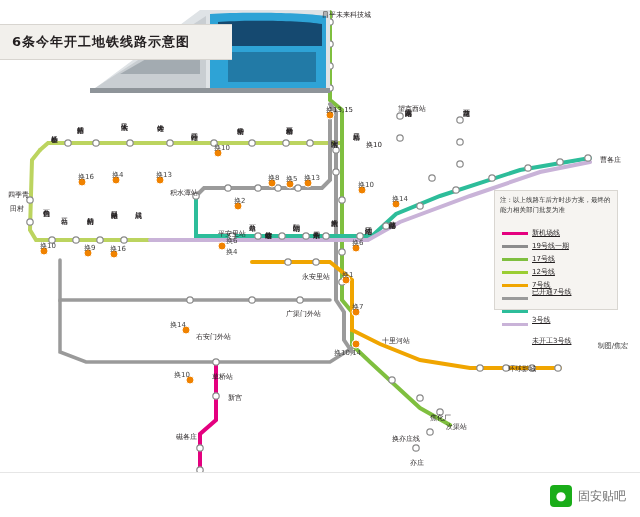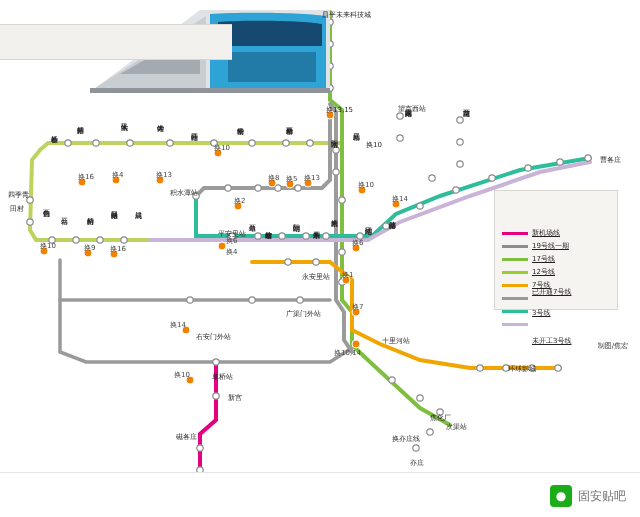--- a/index.html
+++ b/index.html
@@ -145,38 +145,40 @@
       <path d="M210,14 C236,12 300,12 326,16 L326,90 L210,90 Z" fill="#2ea3d6"></path>
       <path d="M218,22 C240,20 300,20 322,24 L322,46 L218,46 Z" fill="#103a5e" opacity="0.85"></path>
       <rect x="228" y="52" width="88" height="30" fill="#1b5f85" opacity="0.6"></rect>
       <path d="M92,90 L206,16 L206,90 Z" fill="#c9ced2"></path>
       <path d="M120,74 L200,28 L200,74 Z" fill="#9aa3a9" opacity="0.8"></path>
       <rect x="90" y="88" width="240" height="5" fill="#8e9499"></rect>
     </g>
   </svg>
 
   <div class="title-band"></div>
+  <div class="title-txt">6条今年开工地铁线路示意图</div>
 
   
   <div class="legend-box"></div>
+  <div class="legend-note">注：以上线路车后方时步方案，最终的能力相关部门批复为准</div>
 
   <div class="legend-swatch" style="top:232px;background:#e4007f"></div>
   <div class="legend-label" style="top:228px">新机场线</div>
   <div class="legend-swatch" style="top:245px;background:#8c8c8c"></div>
   <div class="legend-label" style="top:241px">19号线一期</div>
   <div class="legend-swatch" style="top:258px;background:#7fbf3f"></div>
   <div class="legend-label" style="top:254px">17号线</div>
   <div class="legend-swatch" style="top:271px;background:#9acd32"></div>
   <div class="legend-label" style="top:267px">12号线</div>
   <div class="legend-swatch" style="top:284px;background:#f0a500"></div>
   <div class="legend-label" style="top:280px">7号线</div>
   <div class="legend-swatch" style="top:297px;background:#9a9a9a"></div>
   <div class="legend-label" style="top:287px">已开通7号线</div>
   <div class="legend-swatch" style="top:310px;background:#2dbd9a"></div>
-  <div class="legend-label" style="top:308px">3号线</div>
+  <div class="legend-label" style="top:315px">3号线</div>
   <div class="legend-swatch" style="top:323px;background:#c9b3d8"></div>
   <div class="legend-label" style="top:336px">未开工3号线</div>
 
   <div class="credit">制图/焦宏</div>
 <div class="lbl" style="left: 322px; top: 12px;">昌平未来科技城</div><div class="lbl" style="left: 398px; top: 106px;">望京西站</div><div class="lbl v" style="left: 404px; top: 104px;">高家园路站</div><div class="lbl v" style="left: 462px; top: 104px;">望花路西</div><div class="lbl" style="left: 600px; top: 157px;">曹各庄</div><div class="lbl" style="left: 326px; top: 107px;">换13,15</div><div class="lbl v" style="left: 330px; top: 135px;">太阳宫站</div><div class="lbl v" style="left: 352px; top: 128px;">三元桥站</div><div class="lbl" style="left: 366px; top: 142px;">换10</div><div class="lbl v" style="left: 285px; top: 122px;">和平西桥站</div><div class="lbl v" style="left: 236px; top: 122px;">安华桥站</div><div class="lbl v" style="left: 190px; top: 128px;">牡丹园站</div><div class="lbl v" style="left: 156px; top: 119px;">大钟寺站</div><div class="lbl v" style="left: 120px; top: 118px;">人民大学站</div><div class="lbl v" style="left: 76px; top: 121px;">苏州桥站</div><div class="lbl v" style="left: 50px; top: 130px;">长春桥站</div><div class="lbl" style="left: 8px; top: 192px;">四季青</div><div class="lbl" style="left: 10px; top: 206px;">田村</div><div class="lbl v" style="left: 42px; top: 204px;">西钓鱼台</div><div class="lbl v" style="left: 60px; top: 212px;">三台站</div><div class="lbl v" style="left: 86px; top: 212px;">蓟门桥站</div><div class="lbl v" style="left: 110px; top: 206px;">翠微路口站</div><div class="lbl v" style="left: 134px; top: 206px;">展成门</div><div class="lbl" style="left: 170px; top: 190px;">积水潭站</div><div class="lbl" style="left: 218px; top: 231px;">平安里站</div><div class="lbl v" style="left: 248px; top: 219px;">西单站</div><div class="lbl v" style="left: 264px; top: 226px;">南锣鼓巷站</div><div class="lbl v" style="left: 292px; top: 219px;">朝阳门站</div><div class="lbl v" style="left: 312px; top: 226px;">东四十条站</div><div class="lbl v" style="left: 330px; top: 214px;">东大桥站</div><div class="lbl v" style="left: 364px; top: 222px;">团结湖站</div><div class="lbl v" style="left: 388px; top: 216px;">邮政公路站</div><div class="lbl" style="left: 302px; top: 274px;">永安里站</div><div class="lbl" style="left: 286px; top: 311px;">广渠门外站</div><div class="lbl" style="left: 196px; top: 334px;">右安门外站</div><div class="lbl" style="left: 382px; top: 338px;">十里河站</div><div class="lbl" style="left: 212px; top: 374px;">草桥站</div><div class="lbl" style="left: 228px; top: 395px;">新宫</div><div class="lbl" style="left: 176px; top: 434px;">磁各庄</div><div class="lbl" style="left: 198px; top: 490px;">新机场前站站</div><div class="lbl" style="left: 430px; top: 415px;">焦化厂</div><div class="lbl" style="left: 446px; top: 424px;">次渠站</div><div class="lbl" style="left: 410px; top: 460px;">亦庄</div><div class="lbl" style="left: 392px; top: 436px;">换亦庄线</div><div class="lbl" style="left: 508px; top: 366px;">环球影城</div><div class="lbl" style="left: 78px; top: 174px; color: rgb(68, 68, 68);">换16</div><div class="lbl" style="left: 112px; top: 172px; color: rgb(68, 68, 68);">换4</div><div class="lbl" style="left: 156px; top: 172px; color: rgb(68, 68, 68);">换13</div><div class="lbl" style="left: 214px; top: 145px; color: rgb(68, 68, 68);">换10</div><div class="lbl" style="left: 234px; top: 198px; color: rgb(68, 68, 68);">换2</div><div class="lbl" style="left: 268px; top: 175px; color: rgb(68, 68, 68);">换8</div><div class="lbl" style="left: 286px; top: 176px; color: rgb(68, 68, 68);">换5</div><div class="lbl" style="left: 304px; top: 175px; color: rgb(68, 68, 68);">换13</div><div class="lbl" style="left: 358px; top: 182px; color: rgb(68, 68, 68);">换10</div><div class="lbl" style="left: 392px; top: 196px; color: rgb(68, 68, 68);">换14</div><div class="lbl" style="left: 40px; top: 243px; color: rgb(68, 68, 68);">换10</div><div class="lbl" style="left: 84px; top: 245px; color: rgb(68, 68, 68);">换9</div><div class="lbl" style="left: 110px; top: 246px; color: rgb(68, 68, 68);">换16</div><div class="lbl" style="left: 226px; top: 238px; color: rgb(68, 68, 68);">换6</div><div class="lbl" style="left: 226px; top: 249px; color: rgb(68, 68, 68);">换4</div><div class="lbl" style="left: 352px; top: 240px; color: rgb(68, 68, 68);">换6</div><div class="lbl" style="left: 342px; top: 272px; color: rgb(68, 68, 68);">换1</div><div class="lbl" style="left: 352px; top: 304px; color: rgb(68, 68, 68);">换7</div><div class="lbl" style="left: 170px; top: 322px; color: rgb(68, 68, 68);">换14</div><div class="lbl" style="left: 334px; top: 350px; color: rgb(68, 68, 68);">换10,14</div><div class="lbl" style="left: 174px; top: 372px; color: rgb(68, 68, 68);">换10</div></div>
 
 <div class="footer">
   <div class="wm">
     <div class="wm-logo">●</div>
     <div class="wm-txt">固安贴吧</div>

